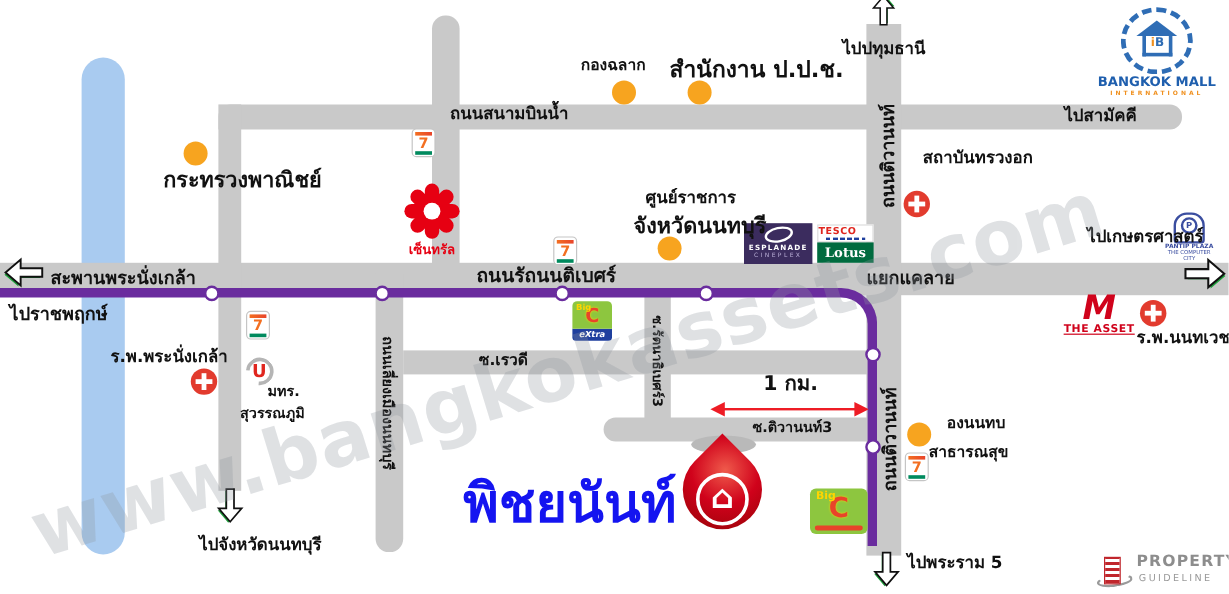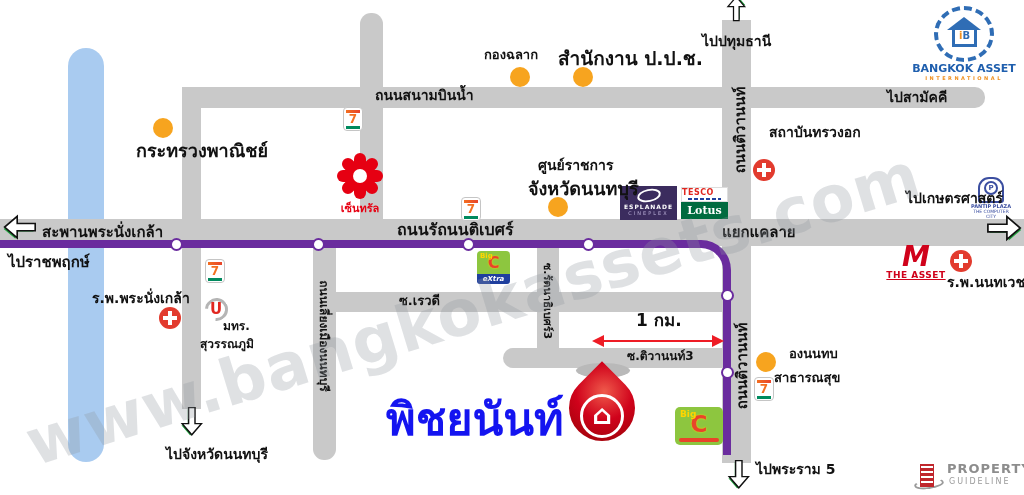--- a/index.html
+++ b/index.html
@@ -188,21 +188,21 @@
   </div>
 
   <div class="abs" style="left:912px;top:6px;width:104px;height:80px;z-index:6;text-align:center;">
     <div style="position:relative;width:60px;height:56px;margin:0 auto;">
       <div style="position:absolute;left:0;top:0;width:60px;height:56px;border:4px dashed #2f6db5;border-radius:50%;box-sizing:border-box;"></div>
       <div style="position:absolute;left:13px;top:11px;width:0;height:0;border-left:17px solid transparent;border-right:17px solid transparent;border-bottom:13px solid #2f6db5;"></div>
       <div style="position:absolute;left:18px;top:24px;width:25px;height:17px;border:3px solid #2f6db5;border-top:none;box-sizing:border-box;font-size:10px;font-weight:800;line-height:12px;">
         <span style="color:#f0901e;">i</span><span style="color:#2f6db5;">B</span>
       </div>
     </div>
-    <div style="font-size:11px;font-weight:800;color:#1f5fae;">BANGKOK ASSET</div>
+    <div style="font-size:11px;font-weight:800;color:#1f5fae;">BANGKOK MALL</div>
     <div style="font-size:5px;letter-spacing:2.5px;color:#f0901e;font-weight:700;">INTERNATIONAL</div>
   </div>
 
   <div class="abs" style="left:884px;top:244px;width:64px;height:44px;z-index:6;text-align:center;">
     <div style="font-size:28px;line-height:26px;font-weight:800;font-style:italic;color:#d0021b;">M</div>
     <div style="font-size:9px;font-weight:800;color:#d0021b;text-decoration:underline;letter-spacing:0.5px;">THE ASSET</div>
   </div>
 
   <div class="abs" style="left:203px;top:296px;width:28px;height:30px;z-index:6;">
     <div style="position:absolute;left:2px;top:2px;width:23px;height:23px;border:3px solid #b5b5b5;border-left-color:transparent;border-radius:50%;transform:rotate(-40deg);box-sizing:border-box;"></div>

